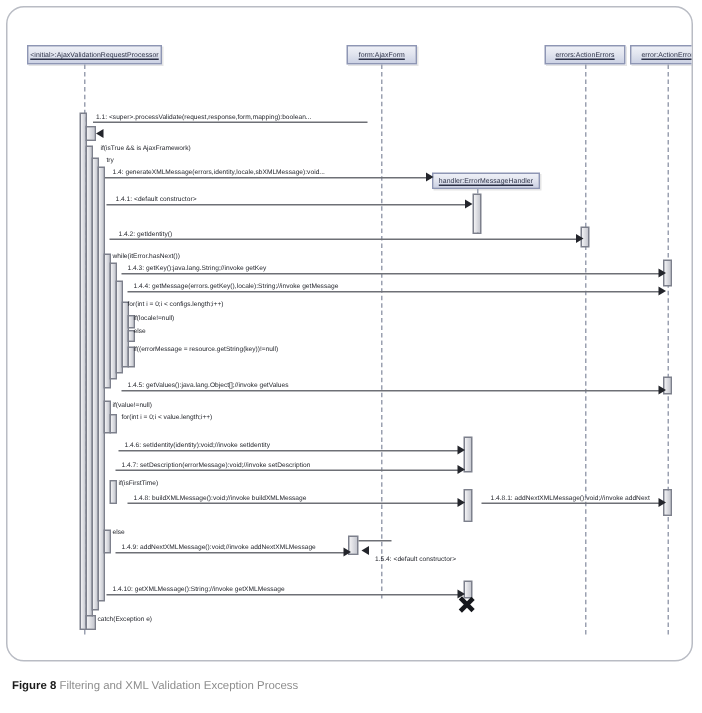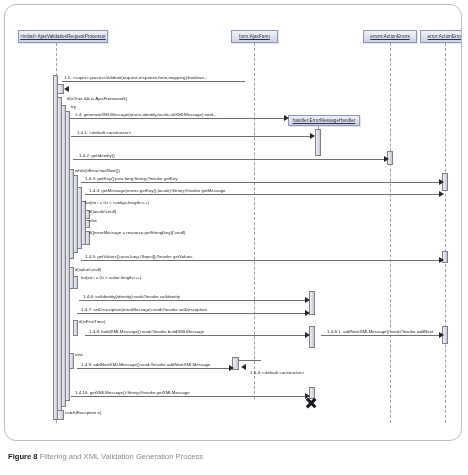--- a/index.html
+++ b/index.html
@@ -206,14 +206,14 @@
     <div class="guard-label" style="left:76px;top:270px;">for(int i = 0;i &lt; value.length;i++)</div>
     <div class="guard-label" style="left:74px;top:314px;">if(isFirstTime)</div>
     <div class="guard-label" style="left:70px;top:347px;">else</div>
     <div class="guard-label" style="left:60px;top:405px;">catch(Exception e)</div>
 
   </div>
 </div>
 
 <div id="caption">
   <span class="cap-strong">Figure 8</span>
-  <span>Filtering and XML Validation Generation Process</span>
+  <span>Filtering and XML Validation Exception Process</span>
 </div>
 
 </body></html>

